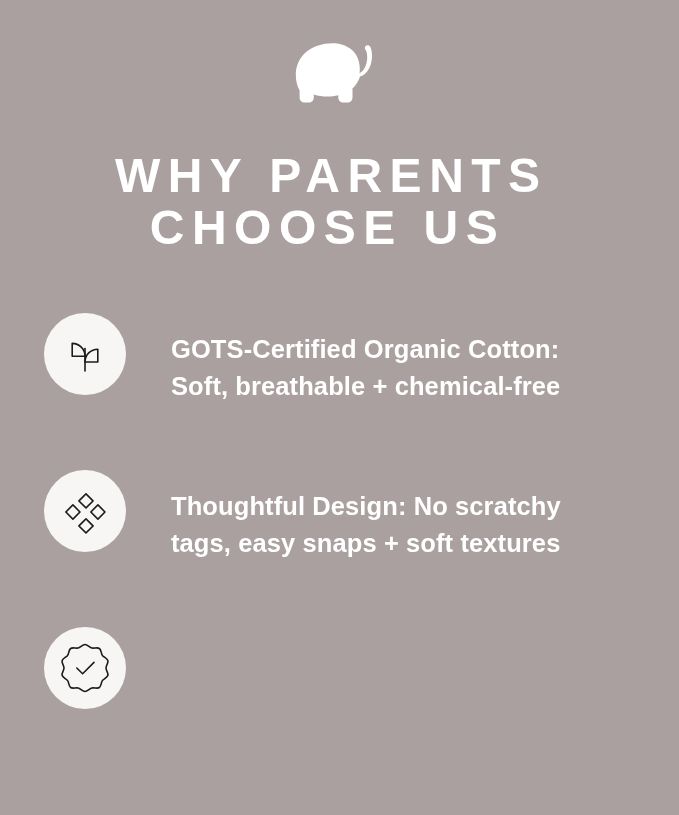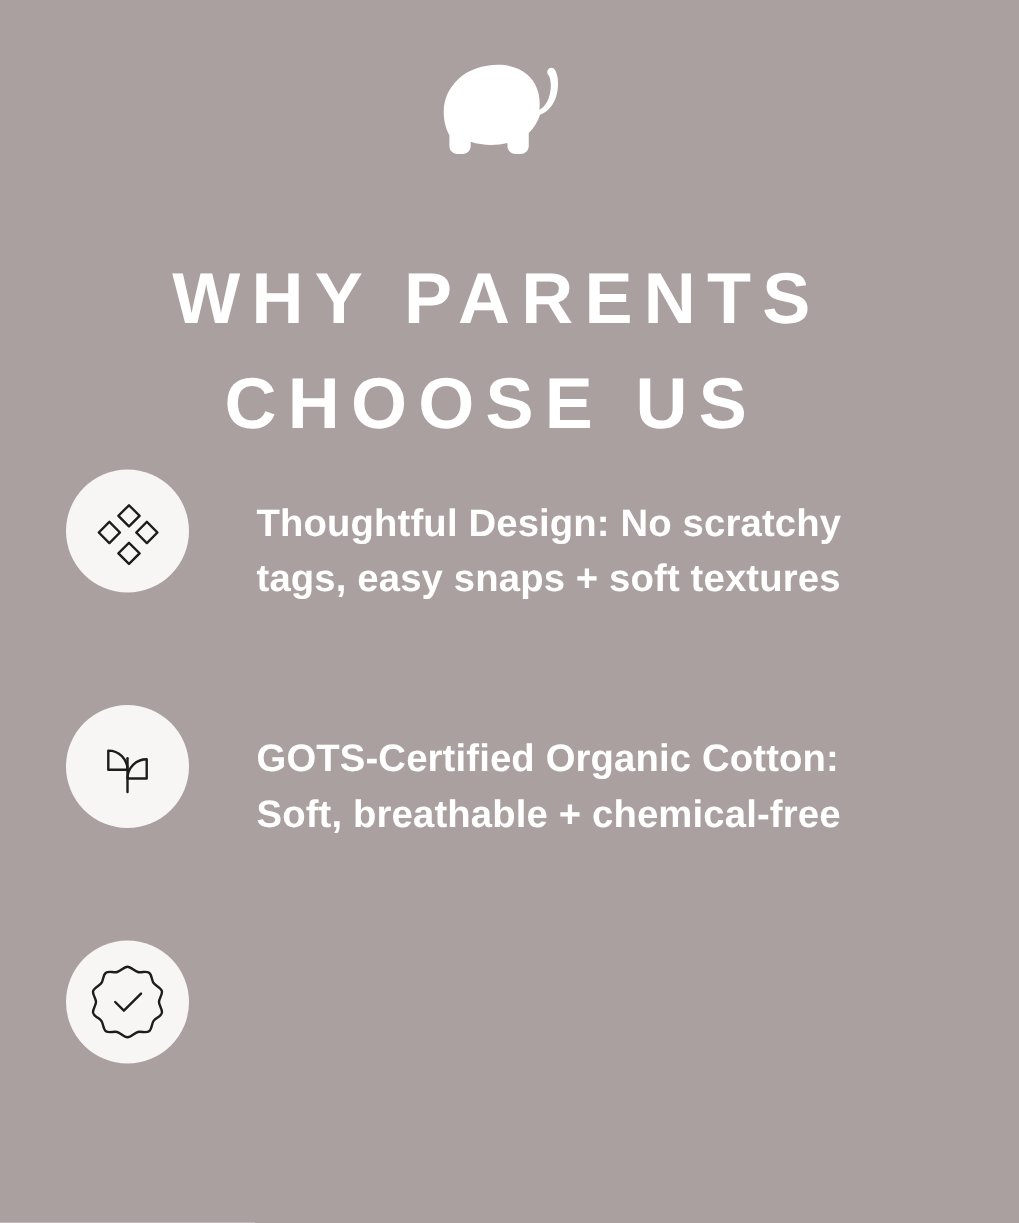--- a/index.html
+++ b/index.html
@@ -31,29 +31,29 @@
     align-items: center;
     justify-content: center;
   }
   .logo-wrap svg {
     display: block;
   }
 
   
   .heading {
     position: absolute;
-    top: 133px;
+    top: 118px;
     left: 0;
     width: 655px;
     text-align: center;
     color: #ffffff;
     font-family: "Liberation Sans", sans-serif;
     font-weight: bold;
     font-size: 48px;
-    line-height: 70px;
+    line-height: 52px;
     letter-spacing: 7.5px;
     text-indent: 7.5px;
     white-space: pre-line;
   }
 
   
   .features {
     position: absolute;
     top: 305px;
     left: 0;
@@ -147,47 +147,47 @@
   </div>
 
   <h1 class="heading">WHY PARENTS
 CHOOSE US</h1>
 
   <div class="features">
 
     <div class="feature-row">
       <div class="icon-badge">
         <svg width="46" height="46" viewBox="0 0 46 46" aria-hidden="true">
+          <g fill="none" stroke="#1c1c1c" stroke-width="1.6" stroke-linecap="round" stroke-linejoin="round">
+
+            <path d="M23,40 L23,17.5"></path>
+
+            <path d="M23,25.2 L10.2,25.2 L10.2,12.4 C17.3,12.4 23,18.1 23,25.2 Z"></path>
+
+            <path d="M23,31.0 L35.8,31.0 L35.8,18.2 C28.7,18.2 23,23.9 23,31.0 Z"></path>
+          </g>
+        </svg>
+      </div>
+      <p class="feature-text">GOTS-Certified Organic Cotton:
+Soft, breathable + chemical-free</p>
+    </div>
+
+    <div class="feature-row">
+      <div class="icon-badge">
+        <svg width="46" height="46" viewBox="0 0 46 46" aria-hidden="true">
           <g fill="none" stroke="#1c1c1c" stroke-width="1.6" stroke-linejoin="round">
             <rect x="19.4" y="6.9" width="10.0" height="10.0" transform="rotate(45 23 11.9)"></rect>
             <rect x="6.9" y="19.4" width="10.0" height="10.0" transform="rotate(45 11.9 23)"></rect>
             <rect x="31.9" y="19.4" width="10.0" height="10.0" transform="rotate(45 36.9 23)"></rect>
             <rect x="19.4" y="31.9" width="10.0" height="10.0" transform="rotate(45 23 36.9)"></rect>
           </g>
         </svg>
       </div>
       <p class="feature-text">Thoughtful Design: No scratchy
 tags, easy snaps + soft textures</p>
-    </div>
-
-    <div class="feature-row">
-      <div class="icon-badge">
-        <svg width="46" height="46" viewBox="0 0 46 46" aria-hidden="true">
-          <g fill="none" stroke="#1c1c1c" stroke-width="1.6" stroke-linecap="round" stroke-linejoin="round">
-
-            <path d="M23,40 L23,17.5"></path>
-
-            <path d="M23,25.2 L10.2,25.2 L10.2,12.4 C17.3,12.4 23,18.1 23,25.2 Z"></path>
-
-            <path d="M23,31.0 L35.8,31.0 L35.8,18.2 C28.7,18.2 23,23.9 23,31.0 Z"></path>
-          </g>
-        </svg>
-      </div>
-      <p class="feature-text">GOTS-Certified Organic Cotton:
-Soft, breathable + chemical-free</p>
     </div>
 
     <div class="feature-row">
       <div class="icon-badge">
         <svg width="50" height="50" viewBox="0 0 50 50" aria-hidden="true">
           <g fill="none" stroke="#1c1c1c" stroke-width="1.6" stroke-linecap="round" stroke-linejoin="round">
             <path d="
               M25,4.2
               C27.4,4.2 29.6,7.1 31.9,7.7
               C34.2,8.3 37.5,6.8 39.4,8.2

